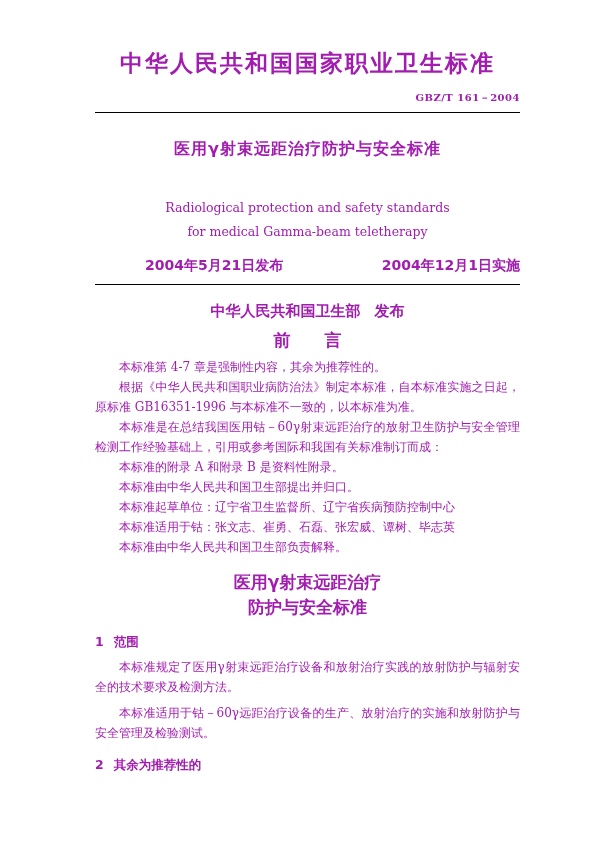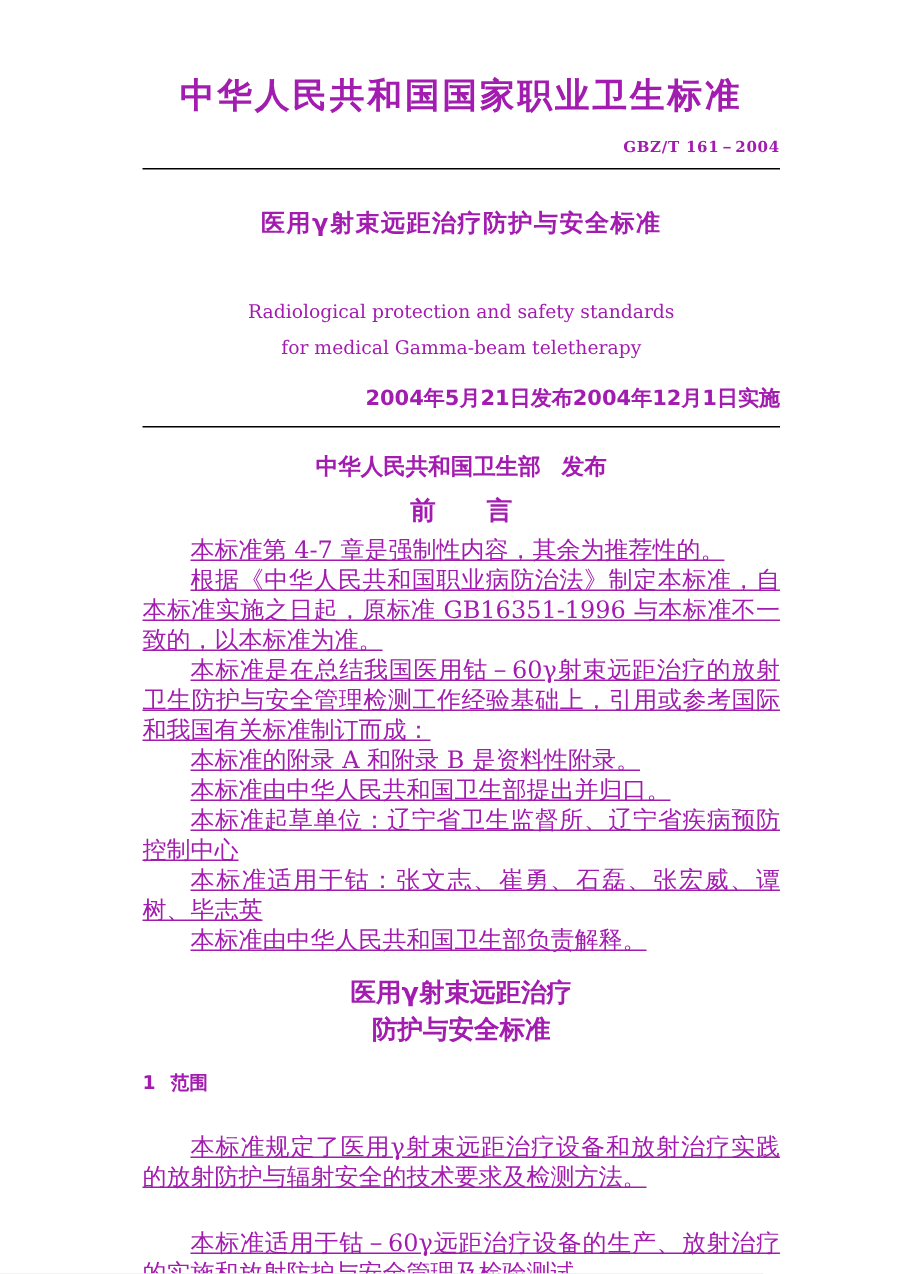--- a/index.html
+++ b/index.html
@@ -47,21 +47,21 @@
   }
   .doc-title-en {
     text-align: center;
     font-size: 12.5px;
   }
   .doc-title-en.line1 { margin-top: 40px; }
   .doc-title-en.line2 { margin-top: 9px; }
   .dates-row {
     margin-top: 18px;
     display: flex;
-    justify-content: flex-end;
+    justify-content: space-between;
     padding-left: 50px;
     font-size: 14px;
     font-weight: bold;
   }
   .rule2 {
     border: none;
     border-top: 1.5px solid #000;
     margin-top: 9px;
   }
   .publisher-row {
@@ -73,43 +73,42 @@
   .publisher-row .pub-label { margin-left: 14px; }
 
   .foreword-heading {
     margin-top: 8px;
     text-align: center;
     font-size: 17px;
     font-weight: bold;
   }
   .body-copy { margin-top: 5px; }
   .body-para {
-    font-size: 16px;
+    font-size: 12px;
     line-height: 20px;
     text-indent: 2em;
     text-align: justify;
-    text-decoration: underline;
   }
 
   .std-title {
     margin-top: 13px;
     text-align: center;
     font-size: 17px;
     font-weight: bold;
     line-height: 25px;
   }
   .std-title .line { display: block; }
 
   .section-heading {
     margin-top: 14px;
     font-size: 12.5px;
     font-weight: bold;
   }
   .section-heading .sec-title { margin-left: 10px; }
-  .section .body-para { margin-top: 24px; }
+  .section .body-para { margin-top: 6px; }
   .section { margin-top: 2px; }
 </style>
 </head>
 <body>
 
 <div class="page">
 
   <h1 class="std-category heiti">中华人民共和国国家职业卫生标准</h1>
 
   <div class="std-number">GBZ/T 161－2004</div>

